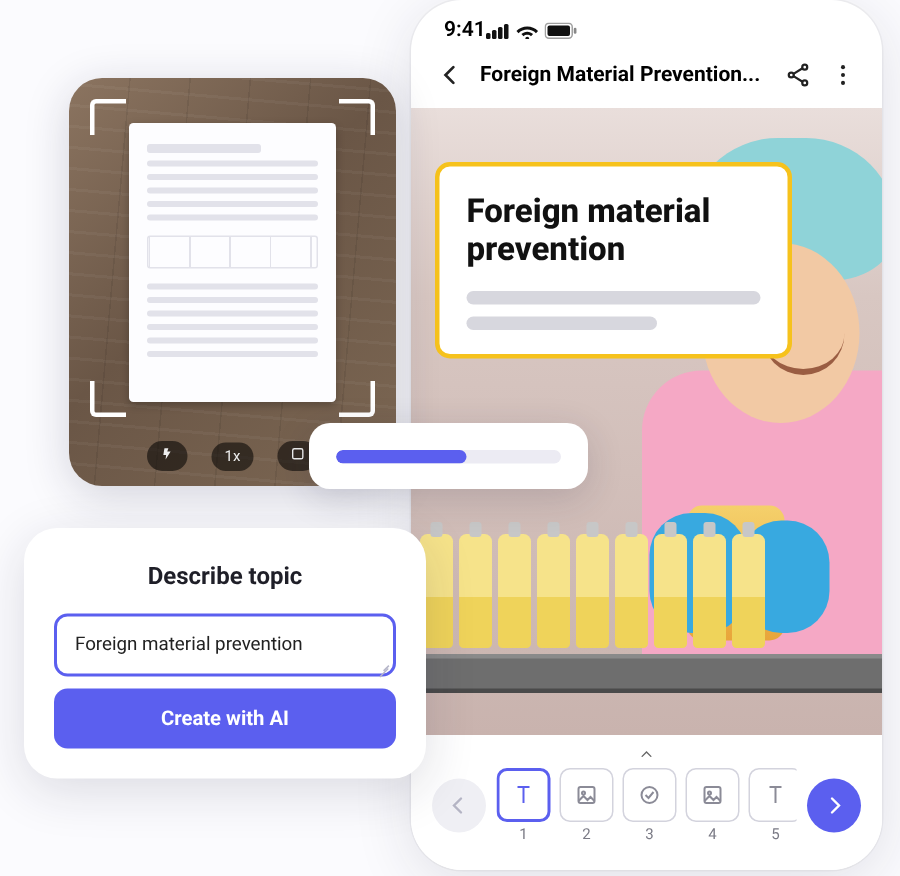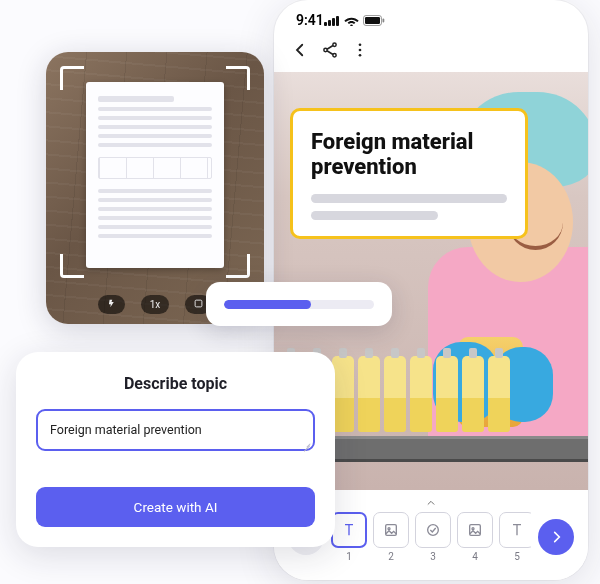--- a/index.html
+++ b/index.html
@@ -90,37 +90,37 @@
   
   .progress-pill{
     position:absolute;left:206px;top:282px;width:186px;height:44px;background:#fff;border-radius:14px;
     box-shadow:0 6px 24px rgba(30,30,60,.16);display:flex;align-items:center;padding:0 18px;
   }
   .track{flex:1;height:9px;background:#ecebf3;border-radius:5px;overflow:hidden}
   .fill{height:100%;width:58%;background:var(--accent);border-radius:5px}
 
   
   .topic-card{
-    position:absolute;left:16px;top:352px;width:319px;background:#fff;border-radius:22px;
+    position:absolute;left:16px;top:352px;width:268px;background:#fff;border-radius:22px;
     box-shadow:0 8px 34px rgba(30,30,60,.14);padding:22px 20px 20px;
   }
   .topic-card h3{text-align:center;font-size:16px;font-weight:700;margin:0 0 16px;color:#1f1f28}
   .topic-input{
     width:100%;border:2px solid var(--accent);border-radius:9px;padding:11px 12px;
     font-size:12.5px;color:#222;background:#fff;outline:none;resize:none;height:42px;
     font-family:inherit;
   }
   .topic-input-wrap{position:relative}
   .resize-handle{position:absolute;right:4px;bottom:4px;width:8px;height:8px;pointer-events:none}
   .resize-handle::before,.resize-handle::after{content:"";position:absolute;background:#b6b6c9;height:1px;transform:rotate(-45deg)}
   .resize-handle::before{width:8px;right:0;bottom:2px}
   .resize-handle::after{width:5px;right:0;bottom:5px}
   .create-btn{
-    margin-top:32px;width:100%;border:none;border-radius:9px;background:var(--accent);
-    color:#fff;font-size:13.5px;font-weight:400;padding:12px 0;cursor:pointer;
+    margin-top:4px;width:100%;border:none;border-radius:9px;background:var(--accent);
+    color:#fff;font-size:13.5px;font-weight:700;padding:12px 0;cursor:pointer;
   }
 </style>
 </head>
 <body>
 
 <div class="phone">
   <div class="statusbar">
     <span>9:41</span>
     <span class="status-icons">
       <svg width="16" height="11" viewBox="0 0 16 11">
@@ -138,20 +138,21 @@
           <rect x="19.5" y="3.5" width="1.8" height="4" rx="0.9" fill="#111" fill-opacity="0.5"></rect>
         </svg>
     </span>
   </div>
   <div class="phone-header">
     <span class="ico">
       <svg width="18" height="18" viewBox="0 0 24 24" fill="none" stroke="currentColor" stroke-width="2.4" stroke-linecap="round">
           <path d="M15 5l-7 7 7 7"></path>
         </svg>
     </span>
+    <span class="title">Foreign Material Prevention...</span>
     <span class="ico">
       <svg width="18" height="18" viewBox="0 0 24 24" fill="none" stroke="currentColor" stroke-width="2">
           <circle cx="18" cy="5" r="2.2"></circle>
           <circle cx="6" cy="12" r="2.2"></circle>
           <circle cx="18" cy="19" r="2.2"></circle>
           <path d="M8 11l8-5M8 13l8 5"></path>
         </svg>
     </span>
     <span class="ico">
       <svg width="18" height="18" viewBox="0 0 24 24" fill="currentColor">

